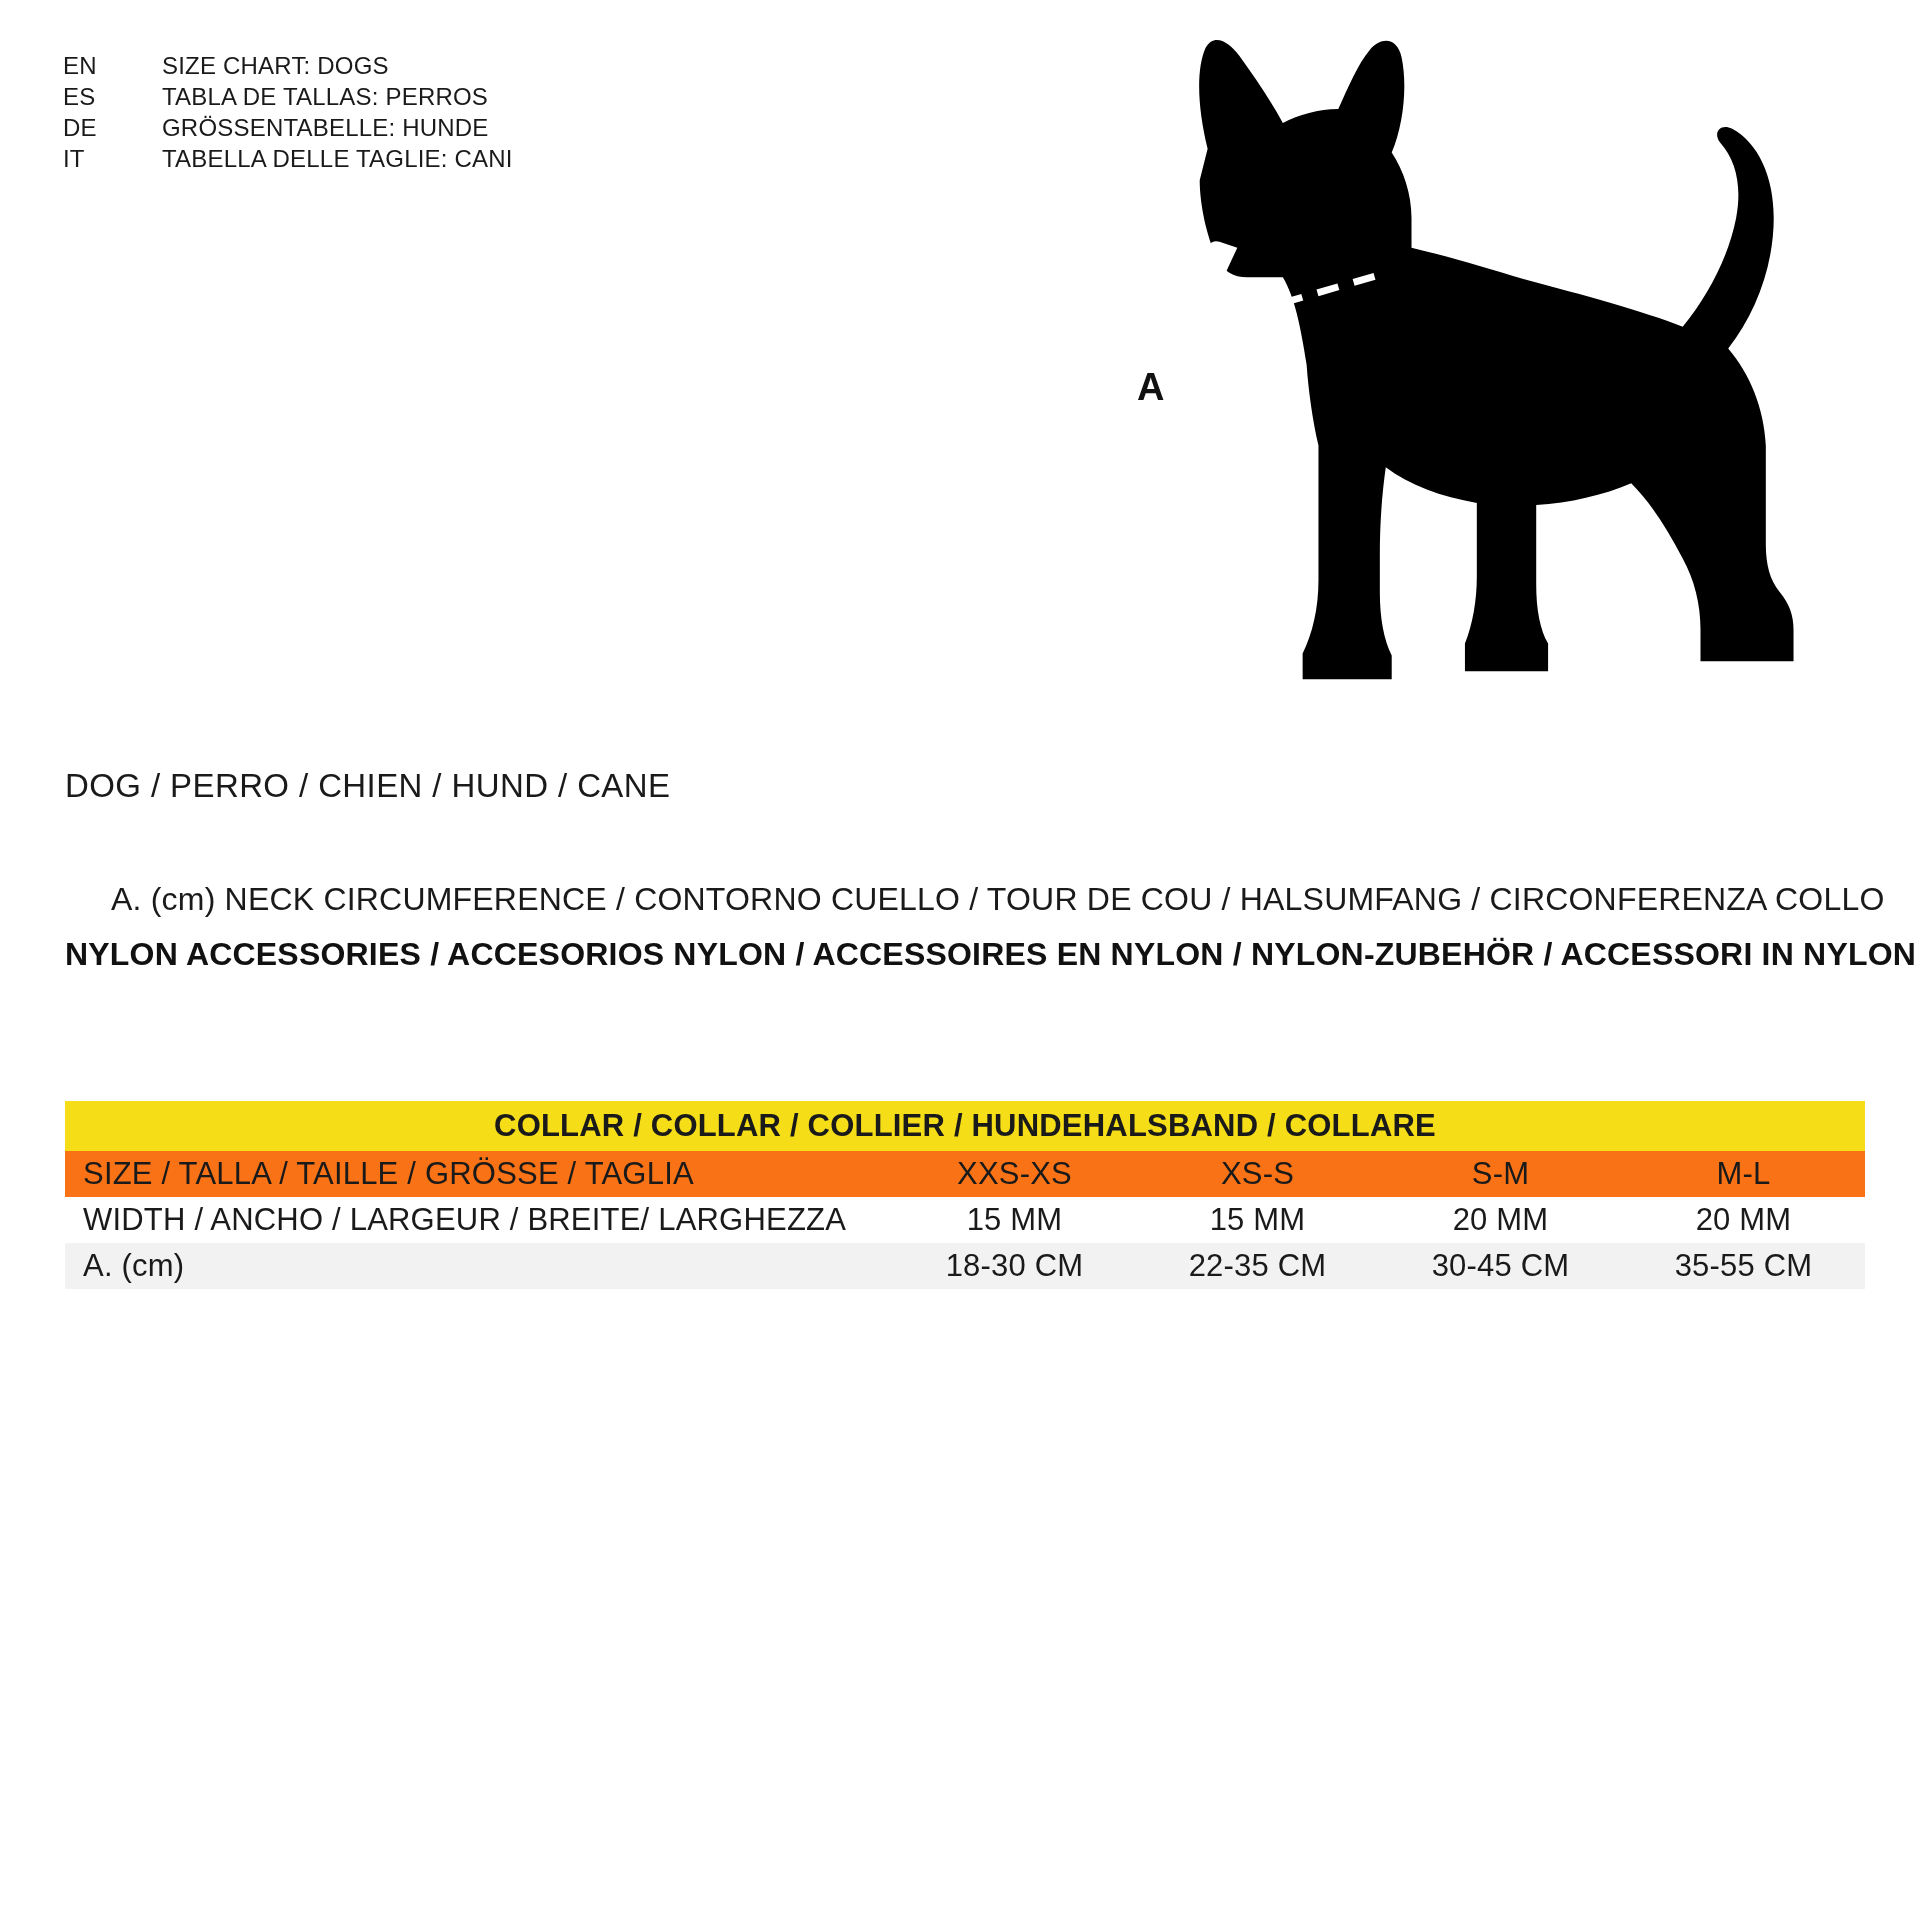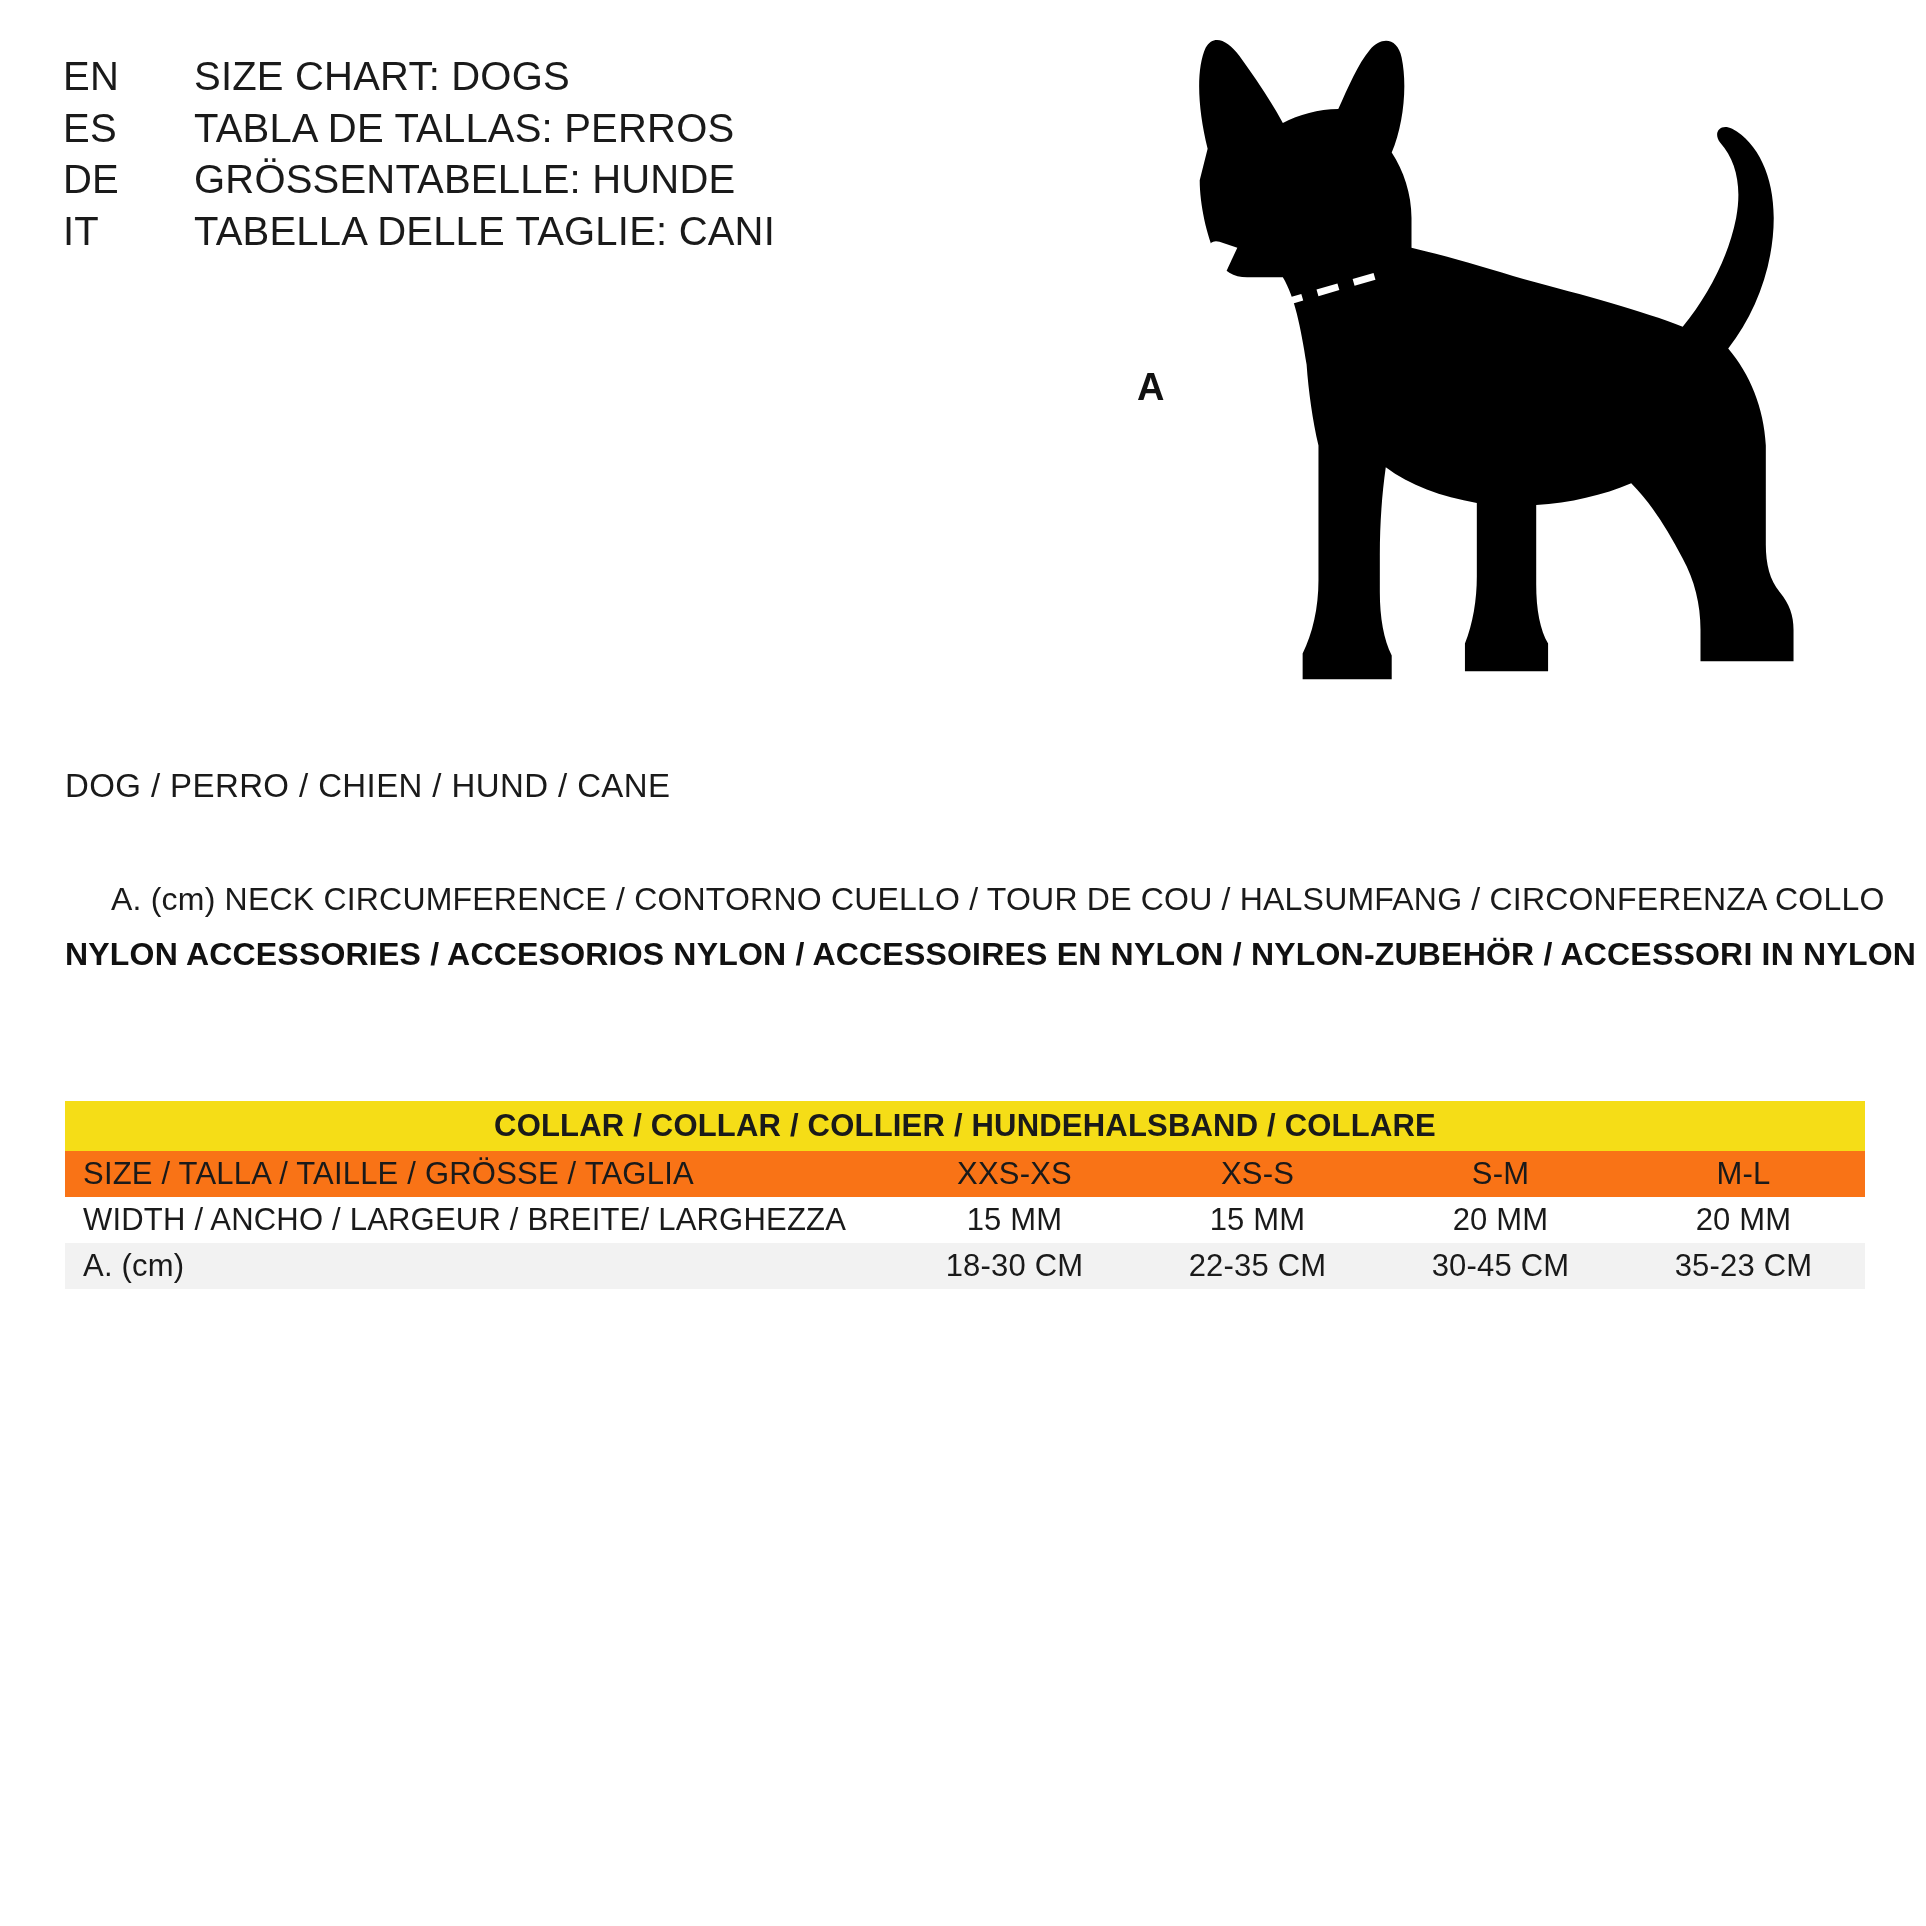--- a/index.html
+++ b/index.html
@@ -19,25 +19,24 @@
   
   .lang-block {
     position: absolute;
     left: 63px;
     top: 51px;
     width: 812px;
   }
   .lang-row {
     display: flex;
     align-items: center;
-    font-size: 40px;
+    font-size: 24px;
     line-height: 1.29;
     letter-spacing: 0.2px;
     white-space: nowrap;
-    gap: 32px;
   }
   .lang-code {
     width: 99px;
     flex: 0 0 99px;
   }
   .lang-text {
     flex: 1 1 auto;
   }
 
   
@@ -239,17 +238,17 @@
       <td class="val-cell">15 MM</td>
       <td class="val-cell">15 MM</td>
       <td class="val-cell">20 MM</td>
       <td class="val-cell">20 MM</td>
     </tr>
     <tr class="row-a">
       <td class="label-cell">A. (cm)</td>
       <td class="val-cell">18-30 CM</td>
       <td class="val-cell">22-35 CM</td>
       <td class="val-cell">30-45 CM</td>
-      <td class="val-cell">35-23 CM</td>
+      <td class="val-cell">35-55 CM</td>
     </tr>
   </tbody>
 </table>
 
 
 </body></html>

